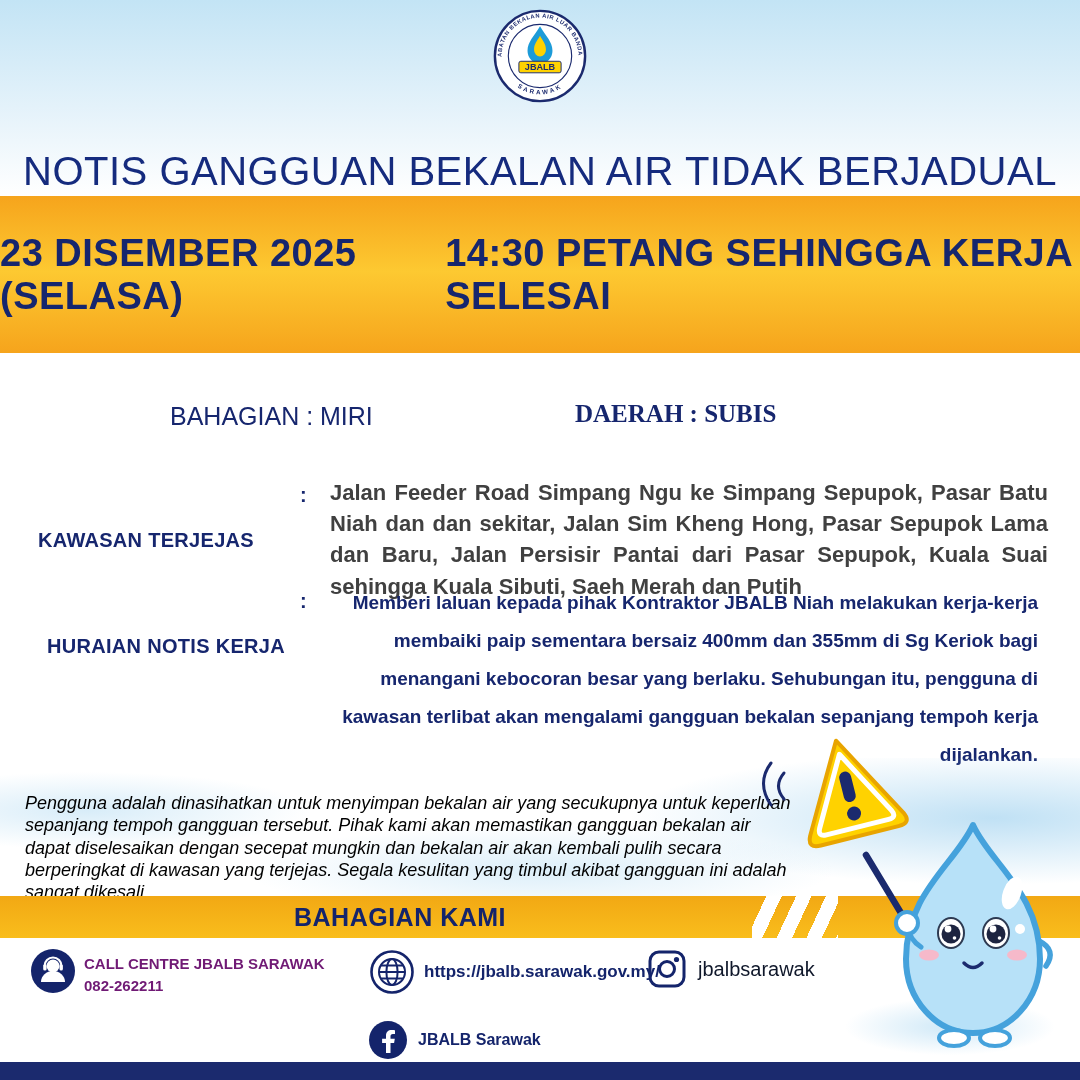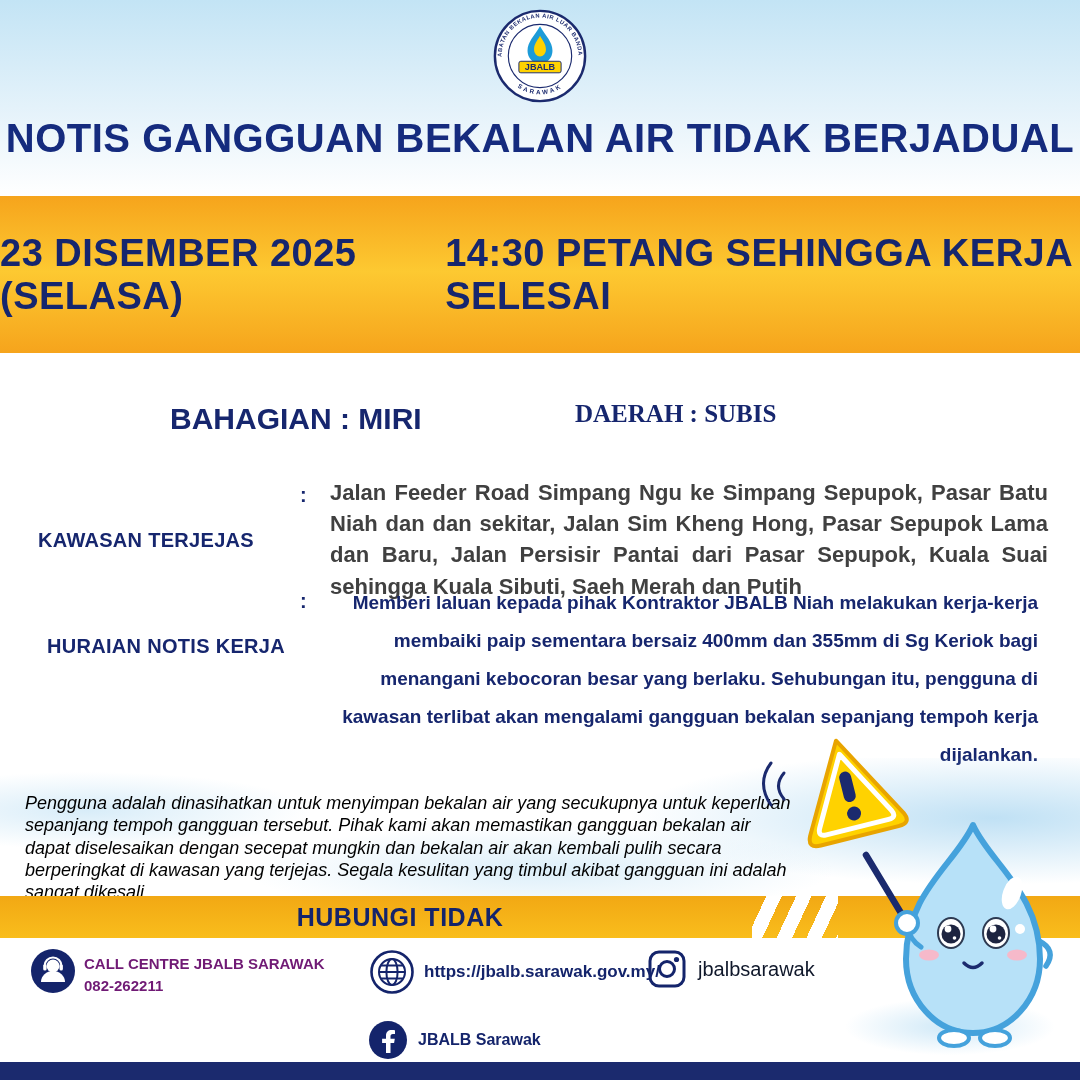--- a/index.html
+++ b/index.html
@@ -3,31 +3,31 @@
 <meta charset="utf-8">
 <style>
   html,body{margin:0;padding:0;}
   body{font-family:"Liberation Sans",sans-serif;background:#fff;}
   .poster{position:relative;width:1080px;height:1080px;overflow:hidden;background:#fff;margin:0 auto;}
 
   
   .header-bg{position:absolute;left:0;top:0;width:1080px;height:196px;
     background:linear-gradient(180deg,#c3e4f5 0%,#e4f2fa 55%,#ffffff 100%);}
   .logo{position:absolute;left:492px;top:8px;width:96px;height:96px;}
-  .main-title{position:absolute;left:0;top:116px;width:1080px;margin:0;text-align:center;
-    font-size:40px;font-weight:bold;letter-spacing:.5px;color:#152b7e;white-space:nowrap;}
+  .main-title{position:absolute;left:0;top:149px;width:1080px;margin:0;text-align:center;
+    font-size:40px;font-weight:normal;letter-spacing:.5px;color:#152b7e;white-space:nowrap;}
 
   
   .date-band{position:absolute;left:0;top:196px;width:1080px;height:157px;
     background:linear-gradient(180deg,#f6a41c 0%,#fdc931 48%,#f6a41c 100%);
     display:flex;flex-direction:row;align-items:center;justify-content:center;gap:10px;}
   .date-band .line{font-size:38px;font-weight:bold;color:#16266e;letter-spacing:.5px;}
 
   
-  .region-bahagian{position:absolute;left:170px;top:402px;font-size:30px;font-weight:bold;color:#16266e;}
+  .region-bahagian{position:absolute;left:170px;top:402px;font-size:25px;font-weight:normal;color:#16266e;}
   .region-daerah{position:absolute;left:575px;top:400px;font-size:25px;font-weight:bold;color:#16266e;font-family:Liberation Serif, serif;}
 
   
   .sec-label{position:absolute;font-size:20px;font-weight:bold;color:#16266e;letter-spacing:.3px;margin-top:45px;}
   .sec-colon{position:absolute;left:300px;font-size:20px;font-weight:bold;color:#16266e;}
   .kawasan-label{left:38px;top:484px;}
   .kawasan-colon{top:484px;}
   .kawasan-text{position:absolute;left:330px;top:477px;width:718px;
     font-size:22px;font-weight:bold;color:#404040;line-height:1.42;text-align:justify;}
   .huraian-label{left:47px;top:590px;}
@@ -116,21 +116,21 @@
   <div class="sec-label huraian-label">HURAIAN NOTIS KERJA</div>
   <div class="sec-colon huraian-colon">:</div>
   <div class="huraian-text">Memberi laluan kepada pihak Kontraktor JBALB Niah melakukan kerja-kerja membaiki paip sementara bersaiz 400mm dan 355mm di Sg Keriok bagi menangani kebocoran besar yang berlaku. Sehubungan itu, pengguna di kawasan terlibat akan mengalami gangguan bekalan sepanjang tempoh kerja dijalankan.</div>
 
   <div class="splash"></div>
   <div class="splash2"></div>
 
   <div class="advisory">Pengguna adalah dinasihatkan untuk menyimpan bekalan air yang secukupnya untuk keperluan sepanjang tempoh gangguan tersebut. Pihak kami akan memastikan gangguan bekalan air dapat diselesaikan dengan secepat mungkin dan bekalan air akan kembali pulih secara berperingkat di kawasan yang terjejas. Segala kesulitan yang timbul akibat gangguan ini adalah sangat dikesali.</div>
 
   <div class="hubungi-band">
-    <div class="hubungi-title">HUBUNGI TIDAK</div>
+    <div class="hubungi-title">BAHAGIAN KAMI</div>
     <div class="band-stripes"></div>
   </div>
 
   <svg class="contact-icon call-icon" viewBox="0 0 46 46">
     <circle cx="23" cy="23" r="22" fill="#14246b"></circle>
     <circle cx="23" cy="18" r="6.5" fill="#ffffff"></circle>
     <path d="M11,34 a12,11 0 0 1 24,0 Z" fill="#ffffff"></path>
     <path d="M14.5,18 a8.5,8.5 0 0 1 17,0" fill="none" stroke="#ffffff" stroke-width="2.2"></path>
     <rect x="29.5" y="16.5" width="3.4" height="6" rx="1.6" fill="#ffffff"></rect>
     <rect x="13.2" y="16.5" width="3.4" height="6" rx="1.6" fill="#ffffff"></rect>

